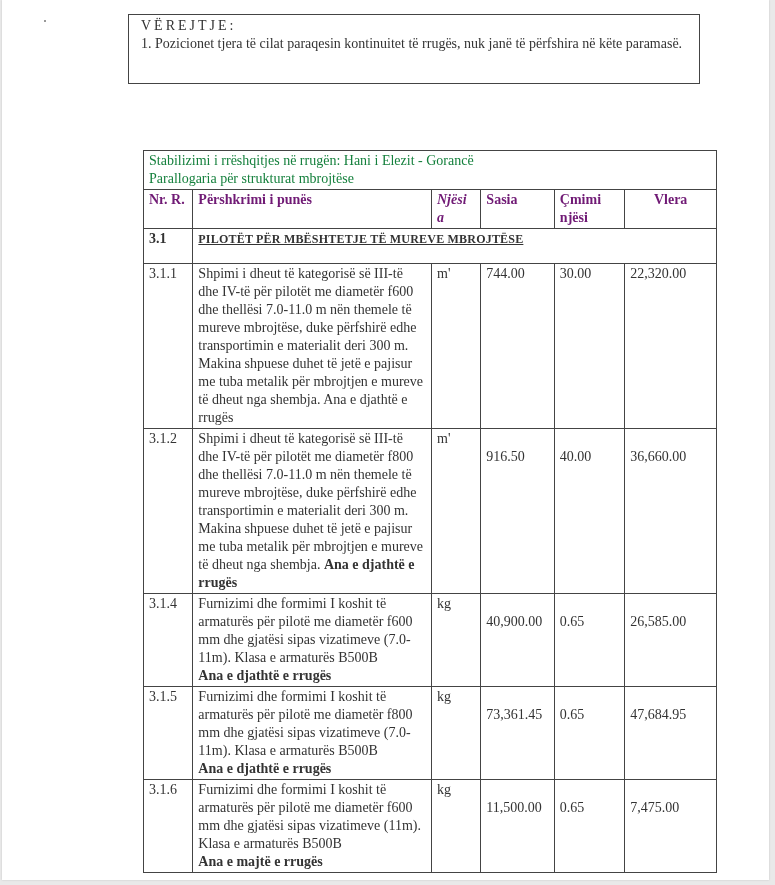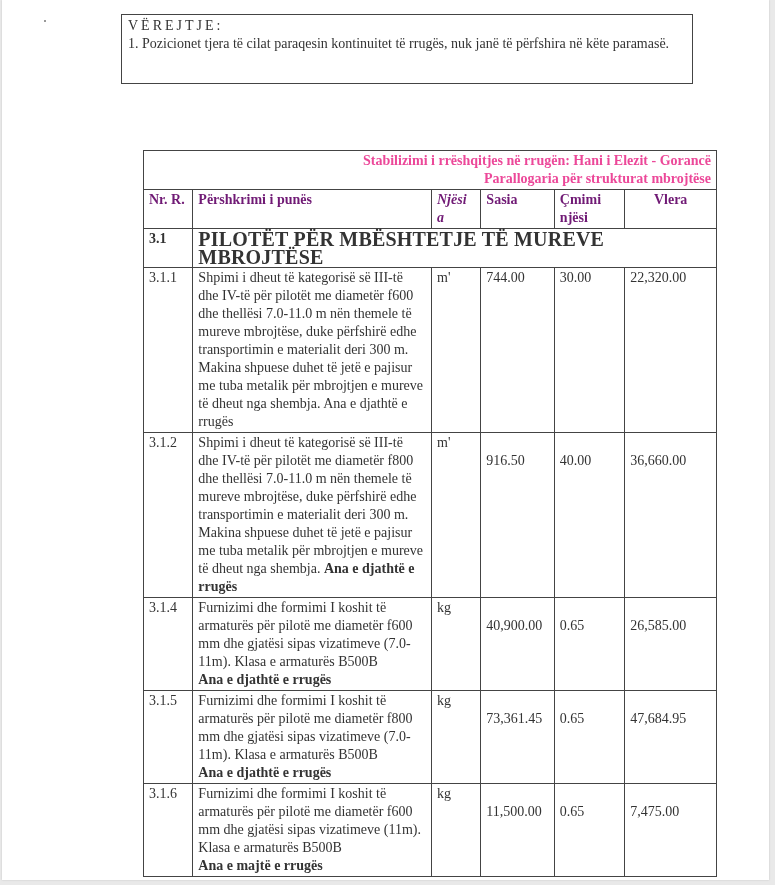--- a/index.html
+++ b/index.html
@@ -9,36 +9,36 @@
     font-family:"Liberation Serif", "DejaVu Serif", serif;
     color:#333;
   }
   .page {
     position:absolute; left:2px; top:0; width:767px; height:880px;
     background:#fff;
     box-shadow:0 0 2px rgba(0,0,0,0.15);
   }
   .dot { position:absolute; left:42px; top:20px; width:2px; height:2px; background:#777; border-radius:1px; }
   .note-box {
-    position:absolute; left:119px; top:14px; width:572px; height:70px;
+    position:absolute; left:126px; top:14px; width:572px; height:70px;
     border:1px solid #444; box-sizing:border-box;
-    padding:2px 6px; font-size:14px; line-height:18px; color:#333;font-family:Liberation Serif, serif;
+    padding:2px 12px; font-size:14px; line-height:18px; color:#333;font-family:Liberation Serif, serif;
   }
   .note-title { letter-spacing:3px; }
   table.boq {
     position:absolute; left:141px; top:150px; width:574px;
     border-collapse:collapse; font-size:14px; line-height:18px; color:#333;
   }
   table.boq td {
     border:1px solid #444; vertical-align:top; padding:1px 5px;
   }
-  .hdr-title { font-weight:bold; color:#ec4899;text-align:right; }
+  .hdr-title { font-weight:normal; color:#15803d; }
   .colhdr td { font-weight:bold; color:#701a75; }
   .section-row td { font-weight:bold; height:32px;margin-top:12px; }
-  .section-title { font-size:20px; letter-spacing:0.2px; }
+  .section-title { font-size:12px; letter-spacing:0.2px;text-decoration:underline; }
   .bold { font-weight:bold; }
   .c-nr { width:38px; }
   .c-desc { width:226px; }
   .c-unit { width:38px;font-style:italic; }
   .c-qty { width:62px; }
   .c-price { width:59px;margin-left:23px; }
   .c-val { width:80px;text-align:center; }
   .offset { padding-top:19px !important; }
 </style>
 </head>

